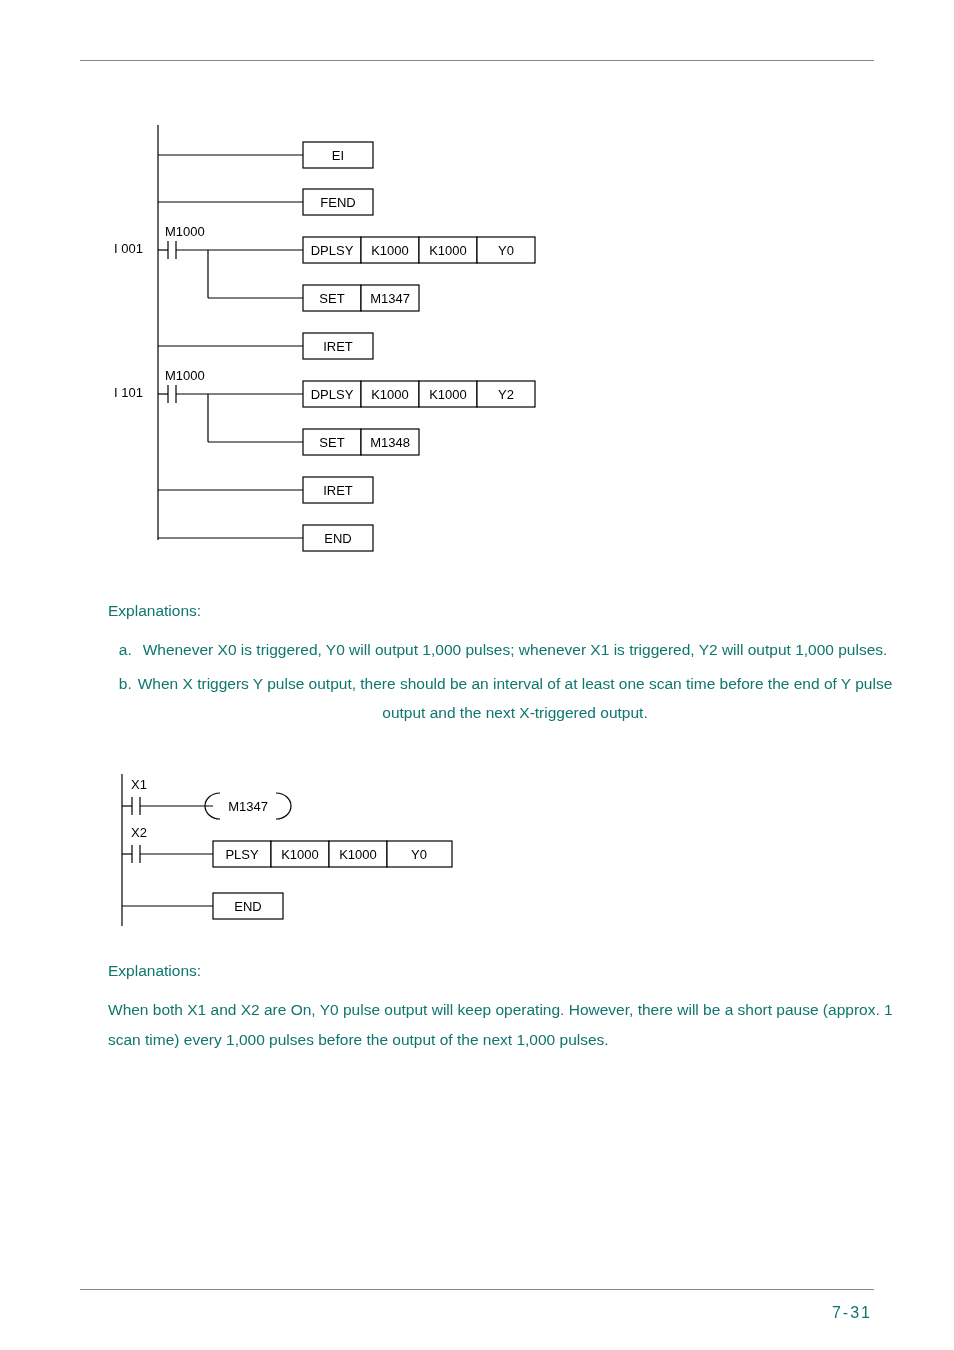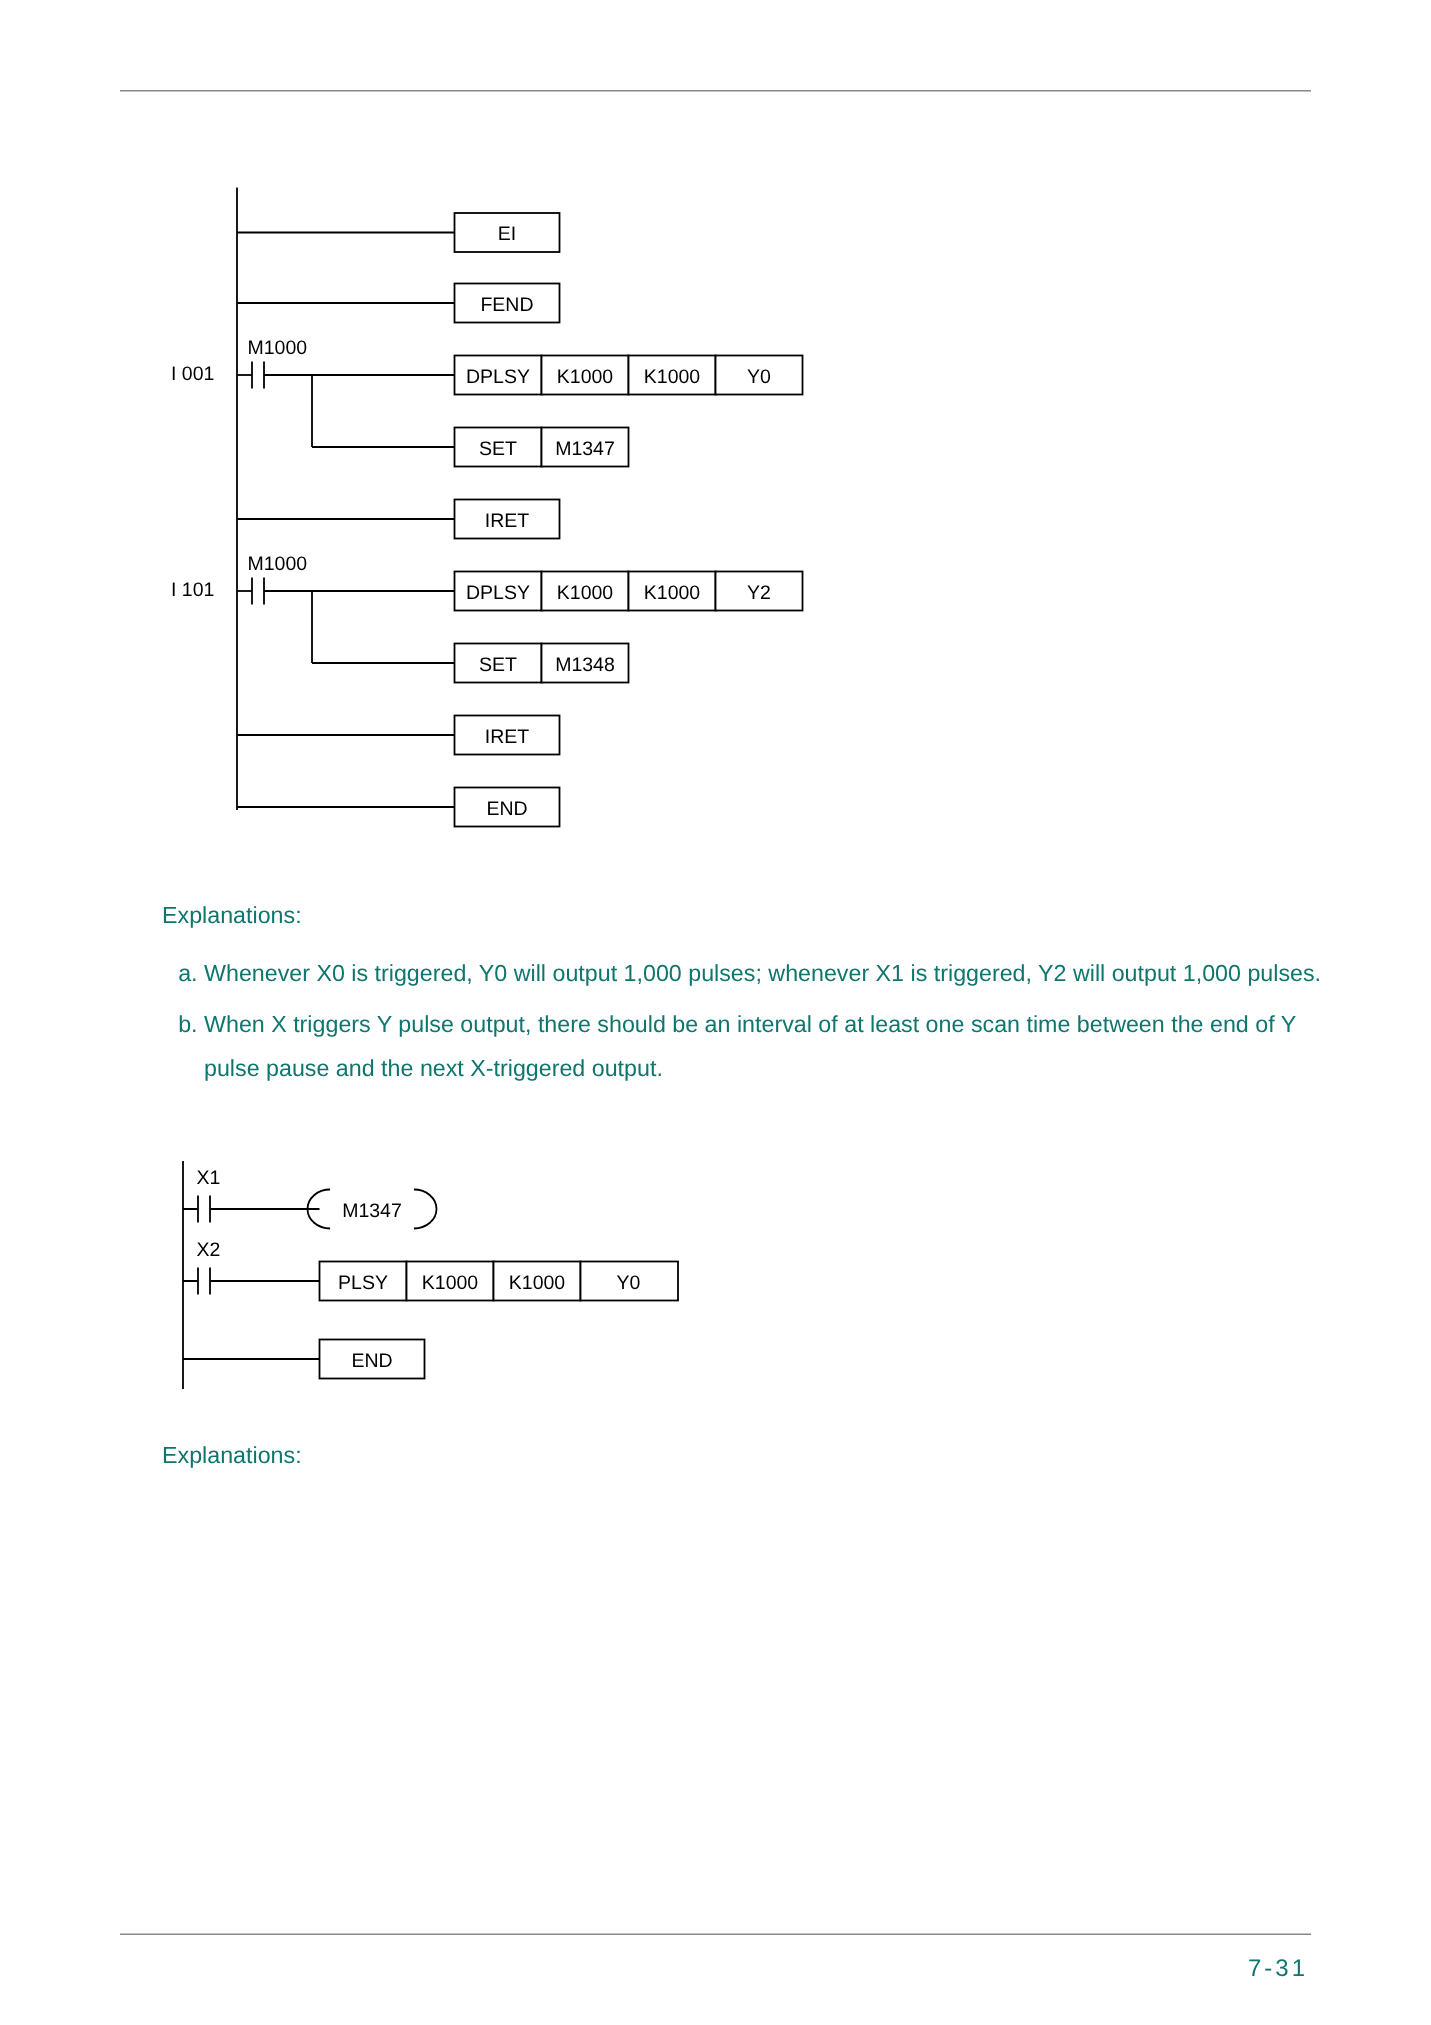--- a/index.html
+++ b/index.html
@@ -56,20 +56,21 @@
   }
   .expl-heading {
     font-size: 15.5px;
     margin-bottom: 10px;
   }
   ol.lettered {
     list-style: lower-alpha;
     list-style-position: outside;
     margin: 0 0 0 28px;
     padding: 0;
+    text-align: center;
   }
   ol.lettered li {
     margin-bottom: 4px;
   }
   .ladder-box {
     fill: #fff;
     stroke: #000;
     stroke-width: 1.2;
   }
   .ladder-coil {
@@ -154,21 +155,21 @@
 
     <line class="wire" x1="50" y1="428" x2="195" y2="428"></line>
     <rect class="ladder-box" x="195" y="415" width="70" height="26"></rect>
     <text x="230" y="433" text-anchor="middle">END</text>
   </svg>
 
   <div class="body-text" style="top:596px;">
     <div class="expl-heading">Explanations:</div>
     <ol class="lettered">
       <li>Whenever X0 is triggered, Y0 will output 1,000 pulses; whenever X1 is triggered, Y2 will output 1,000 pulses.</li>
-      <li>When X triggers Y pulse output, there should be an interval of at least one scan time between the end of Y pulse pause and the next X-triggered output.</li>
+      <li>When X triggers Y pulse output, there should be an interval of at least one scan time before the end of Y pulse output and the next X-triggered output.</li>
     </ol>
   </div>
 
   <svg width="460" height="175" style="position:absolute; top:766px; left:108px;">
     <line class="wire" x1="14" y1="8" x2="14" y2="160"></line>
 
     <text x="23" y="23">X1</text>
     <line class="wire" x1="14" y1="40" x2="24" y2="40"></line>
     <line class="wire" x1="24" y1="31" x2="24" y2="49"></line>
     <line class="wire" x1="32" y1="31" x2="32" y2="49"></line>
@@ -191,17 +192,18 @@
     <text x="250" y="93" text-anchor="middle">K1000</text>
     <text x="311" y="93" text-anchor="middle">Y0</text>
 
     <line class="wire" x1="14" y1="140" x2="105" y2="140"></line>
     <rect class="ladder-box" x="105" y="127" width="70" height="26"></rect>
     <text x="140" y="145" text-anchor="middle">END</text>
   </svg>
 
   <div class="body-text" style="top:956px;">
     <div class="expl-heading">Explanations:</div>
+    <div>When both X1 and X2 are On, Y0 pulse output will keep operating. However, there will be a short pause (approx. 1 scan time) every 1,000 pulses before the output of the next 1,000 pulses.</div>
   </div>
 
   <div class="bottom-rule"></div>
   <div class="page-num">7-31</div>
 </div>
 
 </body></html>

